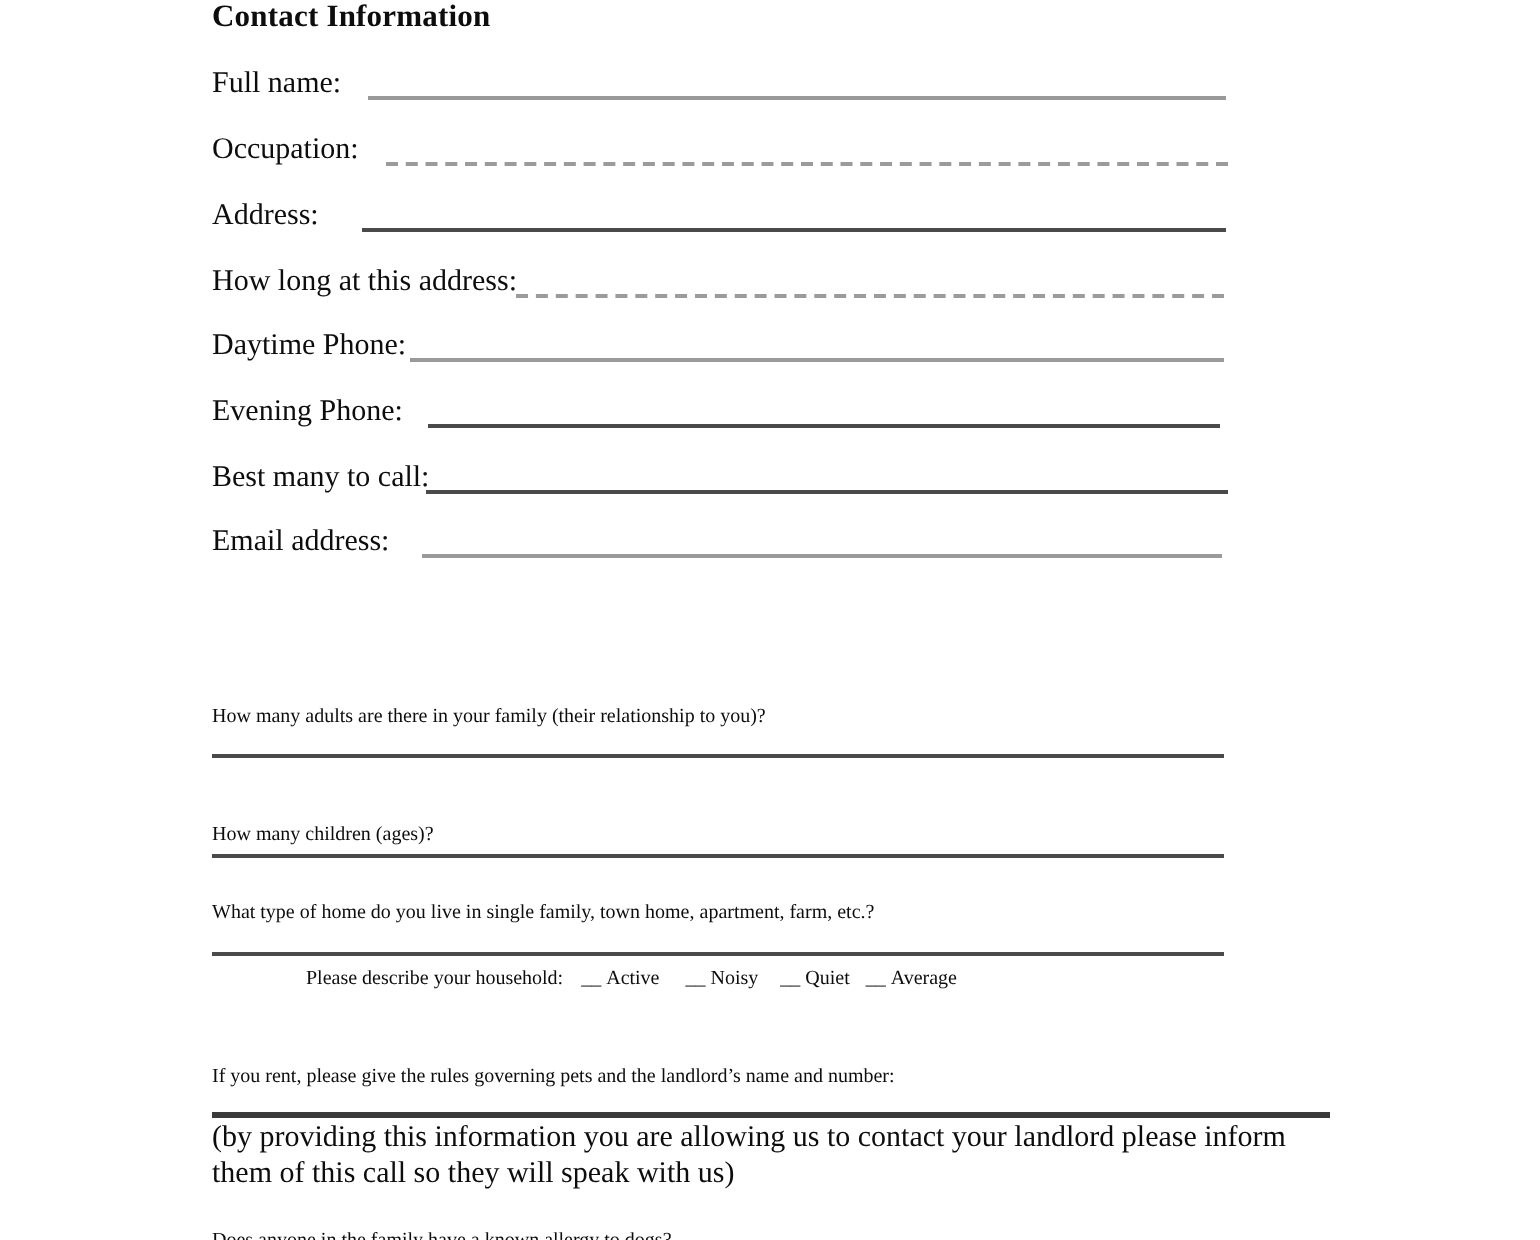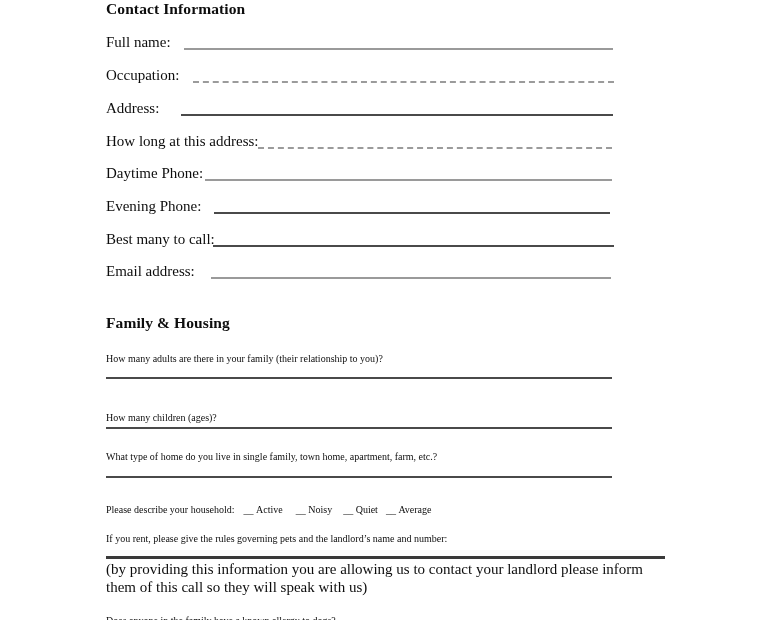--- a/index.html
+++ b/index.html
@@ -126,32 +126,31 @@
   <div class="field-row" style="top:230px;">
     <span class="field-label">Best many to call:</span>
     <span class="field-rule rule-dark" style="left:107px; width:401px;"></span>
   </div>
 
   <div class="field-row" style="top:262px;">
     <span class="field-label">Email address:</span>
     <span class="field-rule rule-gray" style="left:105px; width:400px;"></span>
   </div>
 
-  <div class="section-heading" style="top:314px;">Family &amp; Housing</div>
 
   <div class="question" style="top:349px;">How many adults are there in your family (their relationship to you)?</div>
   <div class="answer-rule" style="top:377px; width:506px;"></div>
 
   <div class="question" style="top:408px;">How many children (ages)?</div>
   <div class="answer-rule" style="top:427px; width:506px;"></div>
 
   <div class="question" style="top:447px;font-family:Liberation Serif, serif;">What type of home do you live in single family, town home, apartment, farm, etc.?</div>
   <div class="answer-rule" style="top:476px; width:506px;"></div>
 
-  <div class="question" style="top:500px;">
+  <div class="question" style="top:480px;margin-left:47px;">
     <span>Please describe your household:</span><span style="display:inline-block;width:9px"></span><span class="blank-mark">__</span>&nbsp;<span>Active</span><span style="display:inline-block;width:13px"></span><span class="blank-mark">__</span>&nbsp;<span>Noisy</span><span style="display:inline-block;width:11px"></span><span class="blank-mark">__</span>&nbsp;<span>Quiet</span><span style="display:inline-block;width:8px"></span><span class="blank-mark">__</span>&nbsp;<span>Average</span>
   </div>
 
   <div class="question" style="top:529px;">If you rent, please give the rules governing pets and the landlord’s name and number:</div>
   <div class="answer-rule thick" style="top:556px; width:559px;"></div>
 
   <div class="note" style="top:560px; width:553px;">(by providing this information you are allowing us to contact your landlord please inform them of this call so they will speak with us)</div>
 
   <div class="question" style="top:611px;">Does anyone in the family have a known allergy to dogs?</div>
 

